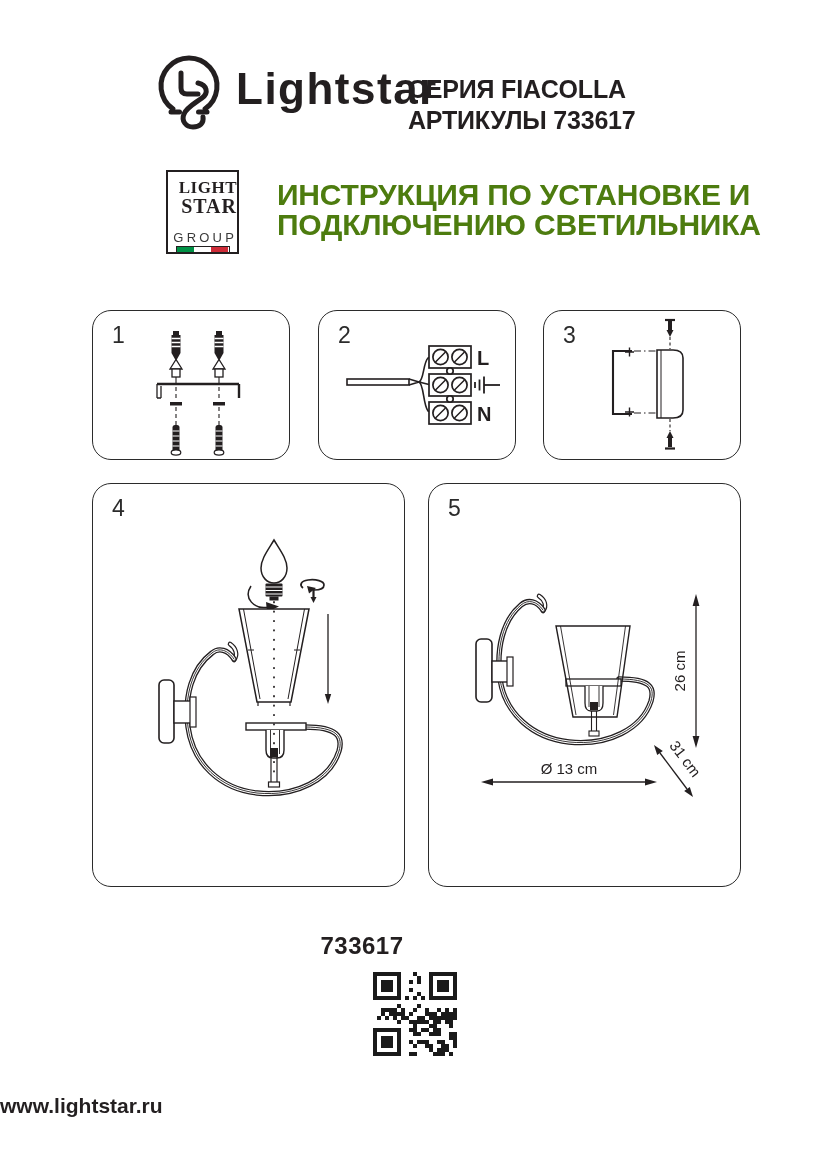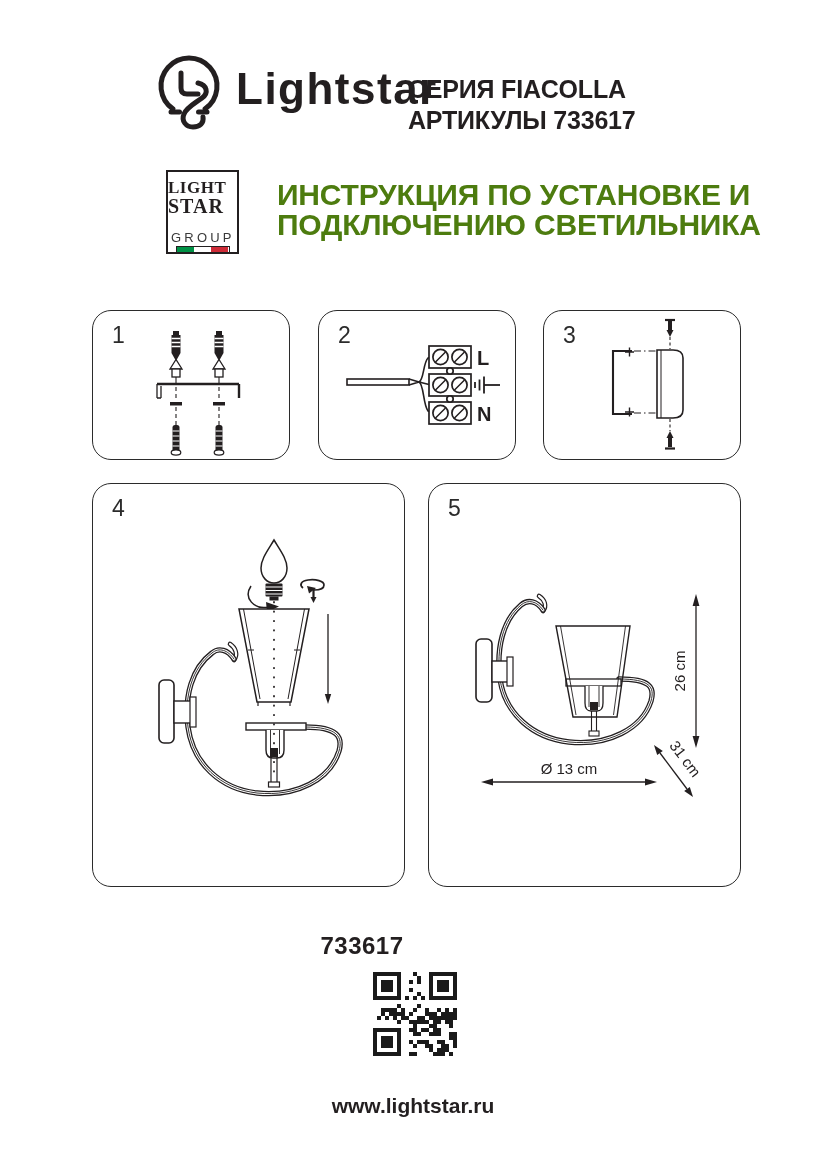--- a/index.html
+++ b/index.html
@@ -7,40 +7,40 @@
         font-family:"Liberation Sans",sans-serif;color:#231f20;padding-left:42px;}
   .abs{position:absolute;}
 
   
   .brand-text{left:236px;top:64px;font-size:44px;font-weight:600;letter-spacing:1.5px;color:#231f20;}
   .series-block{left:408px;top:74px;width:272px;text-align:left;font-size:25px;font-weight:700;
                 line-height:31px;letter-spacing:-0.2px;}
 
   
   .lsg-box{left:166px;top:170px;width:69px;height:80px;border:2px solid #231f20;background:#fff;
-           text-align:left;font-family:"Liberation Serif",serif;}
+           text-align:right;font-family:"Liberation Serif",serif;}
   .lsg-light{margin-top:7px;font-size:17px;font-weight:700;letter-spacing:0.5px;line-height:17px;}
   .lsg-star{font-size:20px;font-weight:700;letter-spacing:1px;line-height:20px;}
   .lsg-group{font-family:"Liberation Sans",sans-serif;font-size:13px;letter-spacing:3.2px;
              margin-top:17px;margin-left:3px;color:#3a3a3a;line-height:9px;}
   .lsg-flag{width:52px;height:5px;margin:4px auto 0;border:1px solid #231f20;display:flex;}
   .lsg-flag span{flex:1;height:100%;}
 
   .instruction{left:277px;top:180px;font-size:30px;font-weight:700;line-height:30px;
                letter-spacing:-0.2px;color:#4d7c0f;}
 
   
   .panel{position:absolute;border:1.7px solid #2b2b2b;border-radius:19px;background:#fff;}
   .panel-num{position:absolute;left:19px;top:11px;font-size:23px;color:#2b2b2b;font-weight:500;}
   .panel svg{position:absolute;left:0;top:0;}
 
   
   .article-num{left:0;top:932px;width:724px;text-align:center;font-size:24px;font-weight:700;letter-spacing:0.5px;}
   .qr-wrap{left:371px;top:970px;width:88px;height:88px;}
-  .website{left:0;top:1094px;width:826px;text-align:center;font-size:21px;font-weight:700;}
+  .website{left:0;top:1094px;width:826px;text-align:left;font-size:21px;font-weight:700;}
 
   .dim-label{font-size:15px;font-weight:500;fill:#231f20;}
   .wire-label{font-size:20px;font-weight:600;fill:#231f20;}
 </style>
 </head>
 <body>
 
 <div class="page">
 
   <svg class="abs" style="left:152px;top:52px" width="80" height="100" viewBox="0 0 80 100">

